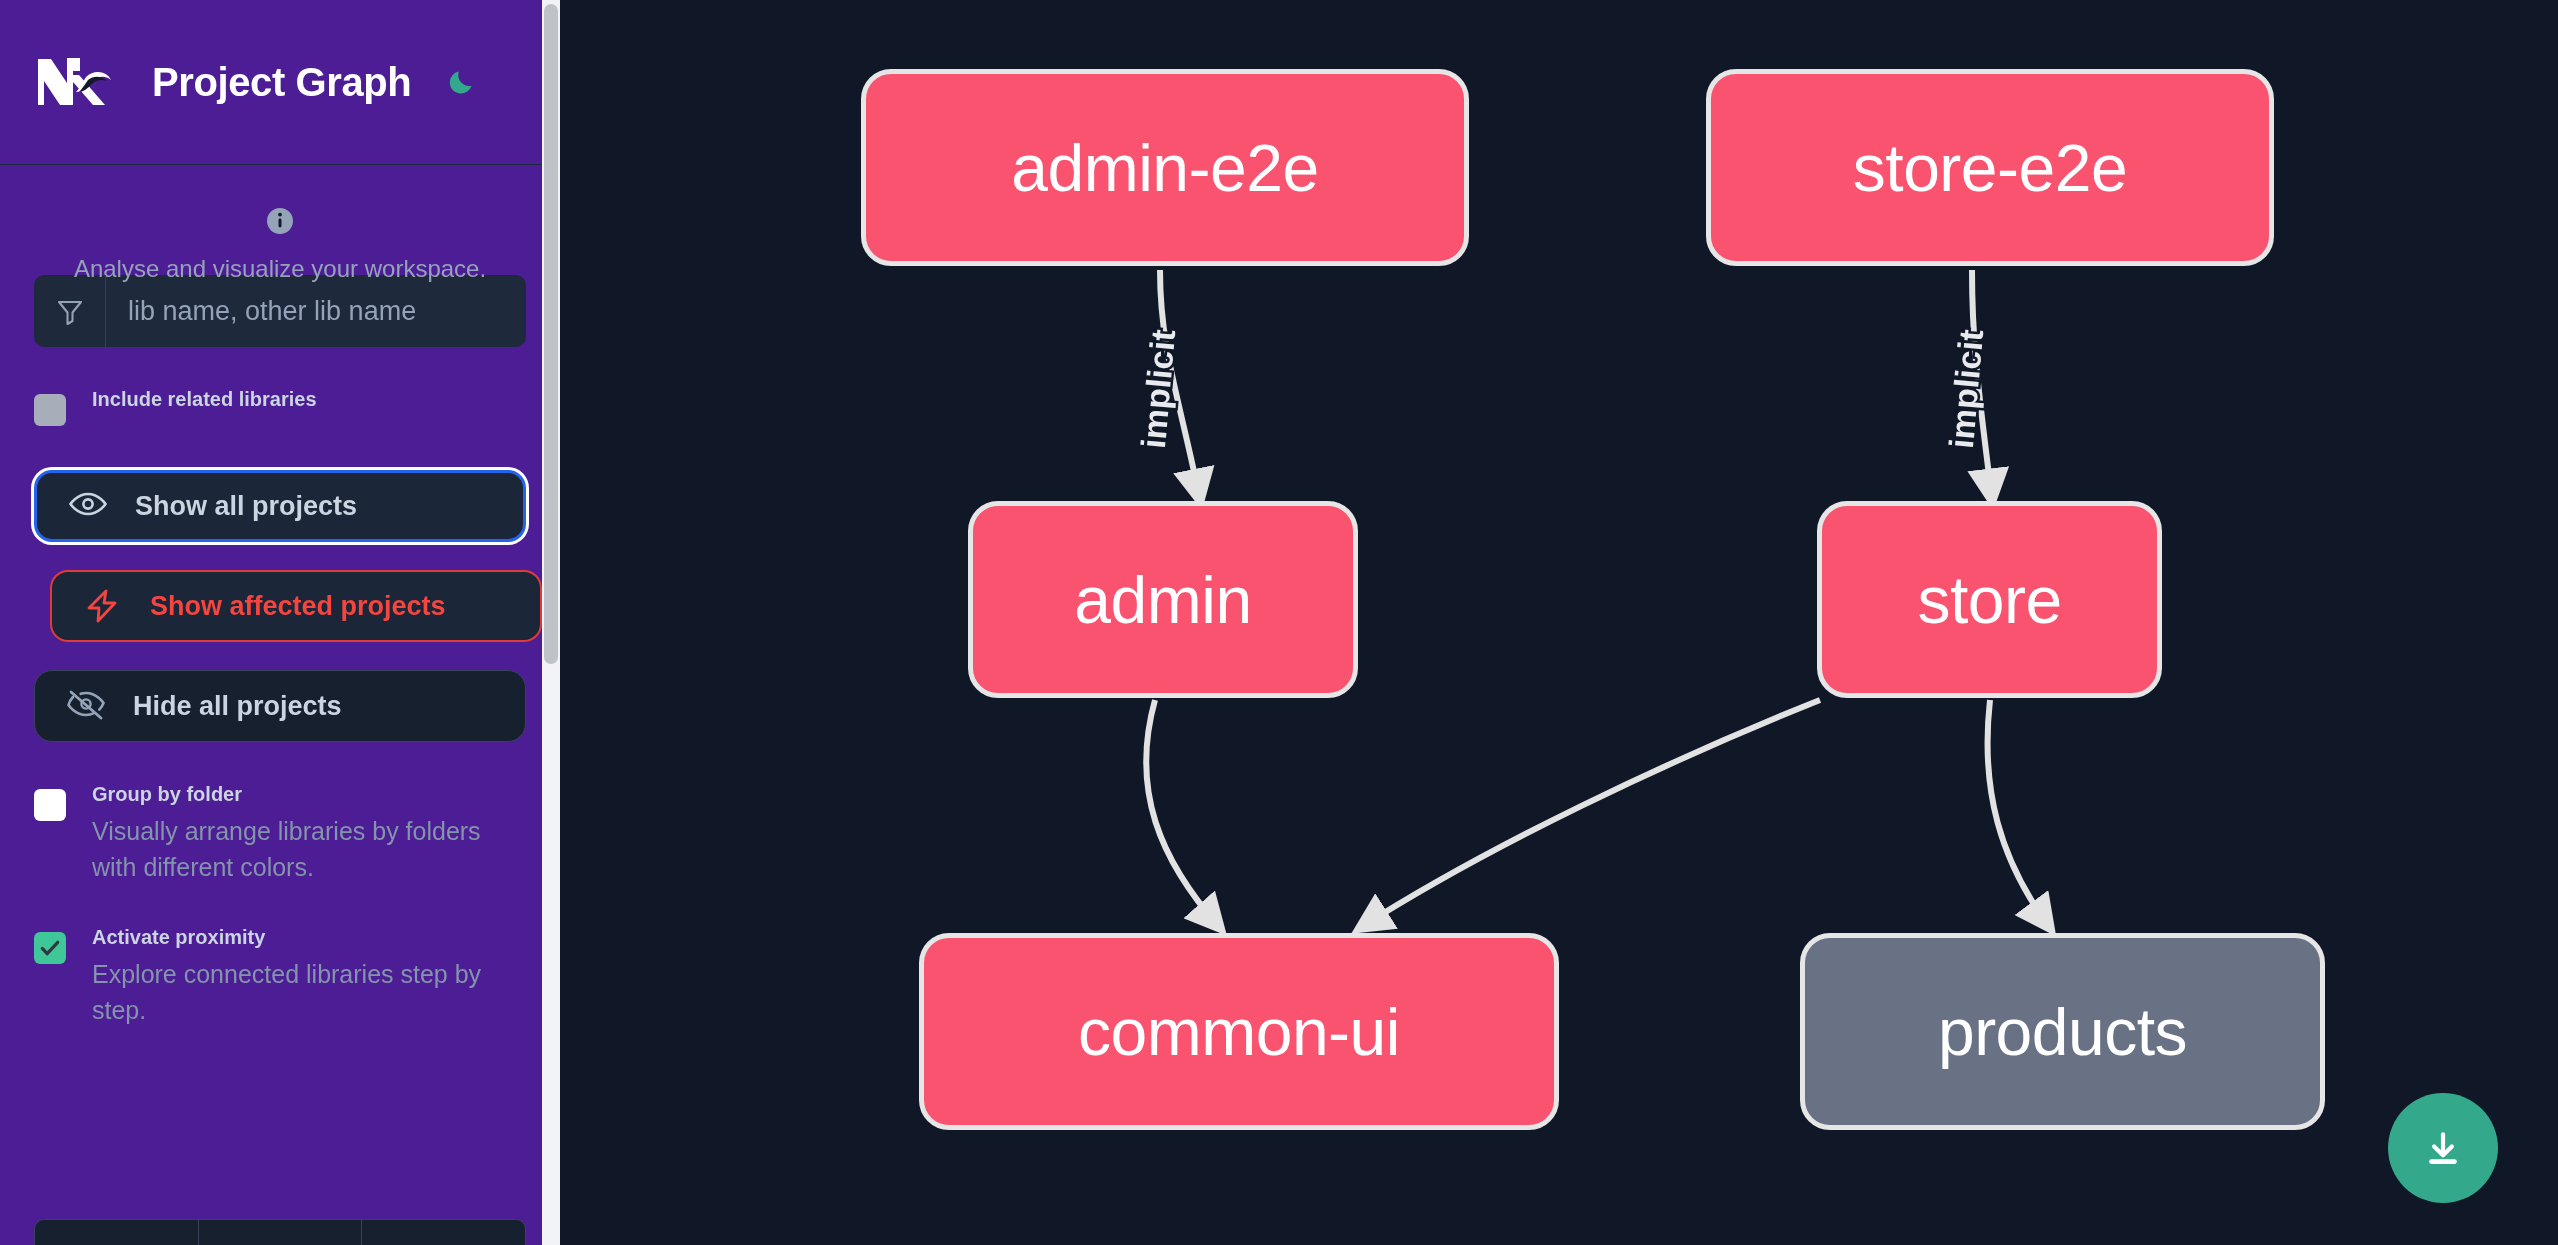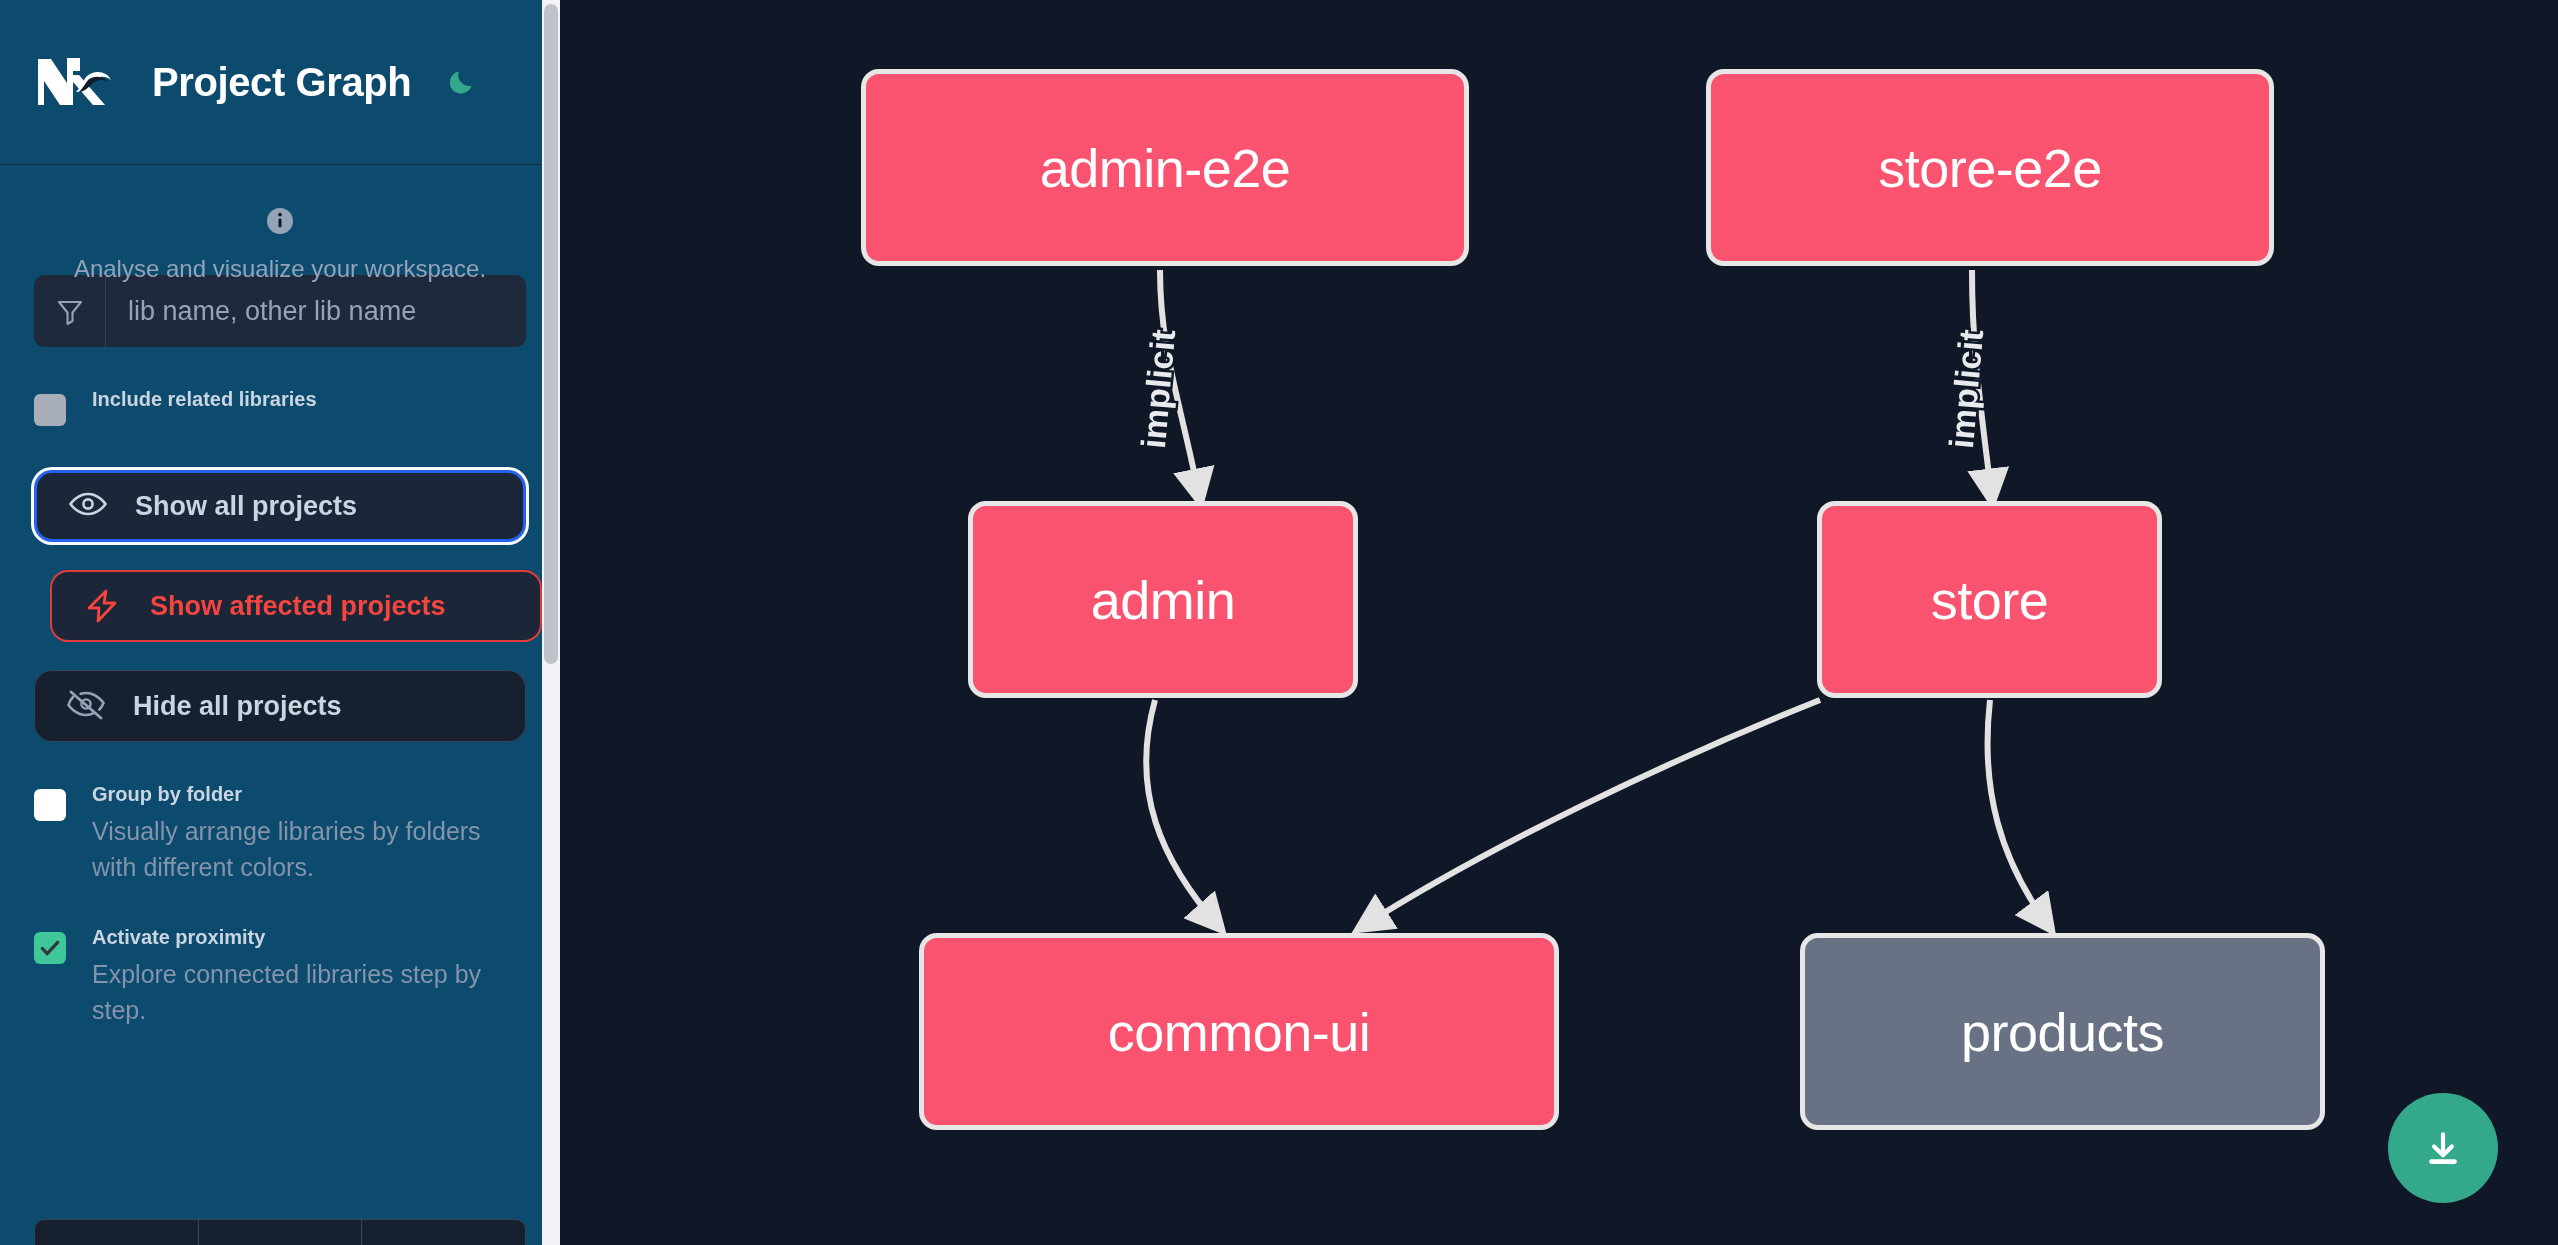--- a/index.html
+++ b/index.html
@@ -8,21 +8,21 @@
     overflow: hidden;
     background: #0E1624;
     font-family: "Liberation Sans", sans-serif;
   }
   #app { position: relative; width: 2558px; height: 1245px; display: flex; }
 
   
   .sidebar {
     position: relative;
     width: 560px; height: 1245px;
-    background: #0c4a6e;
+    background: #4c1d95;
     flex: 0 0 560px;
     overflow: hidden;
   }
   .sidebar-header {
     height: 165px;
     display: flex;
     align-items: center;
     padding: 0 34px;
     border-bottom: 1px solid #1E293B;
   }
@@ -164,25 +164,25 @@
     position: relative;
     flex: 1 1 auto;
     height: 1245px;
     background: #101828;
     overflow: hidden;
   }
   .graph-svg { position: absolute; inset: 0; width: 1998px; height: 1245px; }
 
   .node {
     position: absolute;
-    border-radius: 18px;
+    border-radius: 30px;
     border: 5px solid #E6E6E6;
     display: flex; align-items: center; justify-content: center;
     color: #FFFFFF;
-    font-size: 54px;
+    font-size: 66px;
     letter-spacing: -0.5px;
     cursor: pointer;
     white-space: nowrap;
   }
   .node.pink { background: #F9536F; }
   .node.grey { background: #697284; }
 
   .fab {
     position: absolute;
     right: 60px; bottom: 42px;

